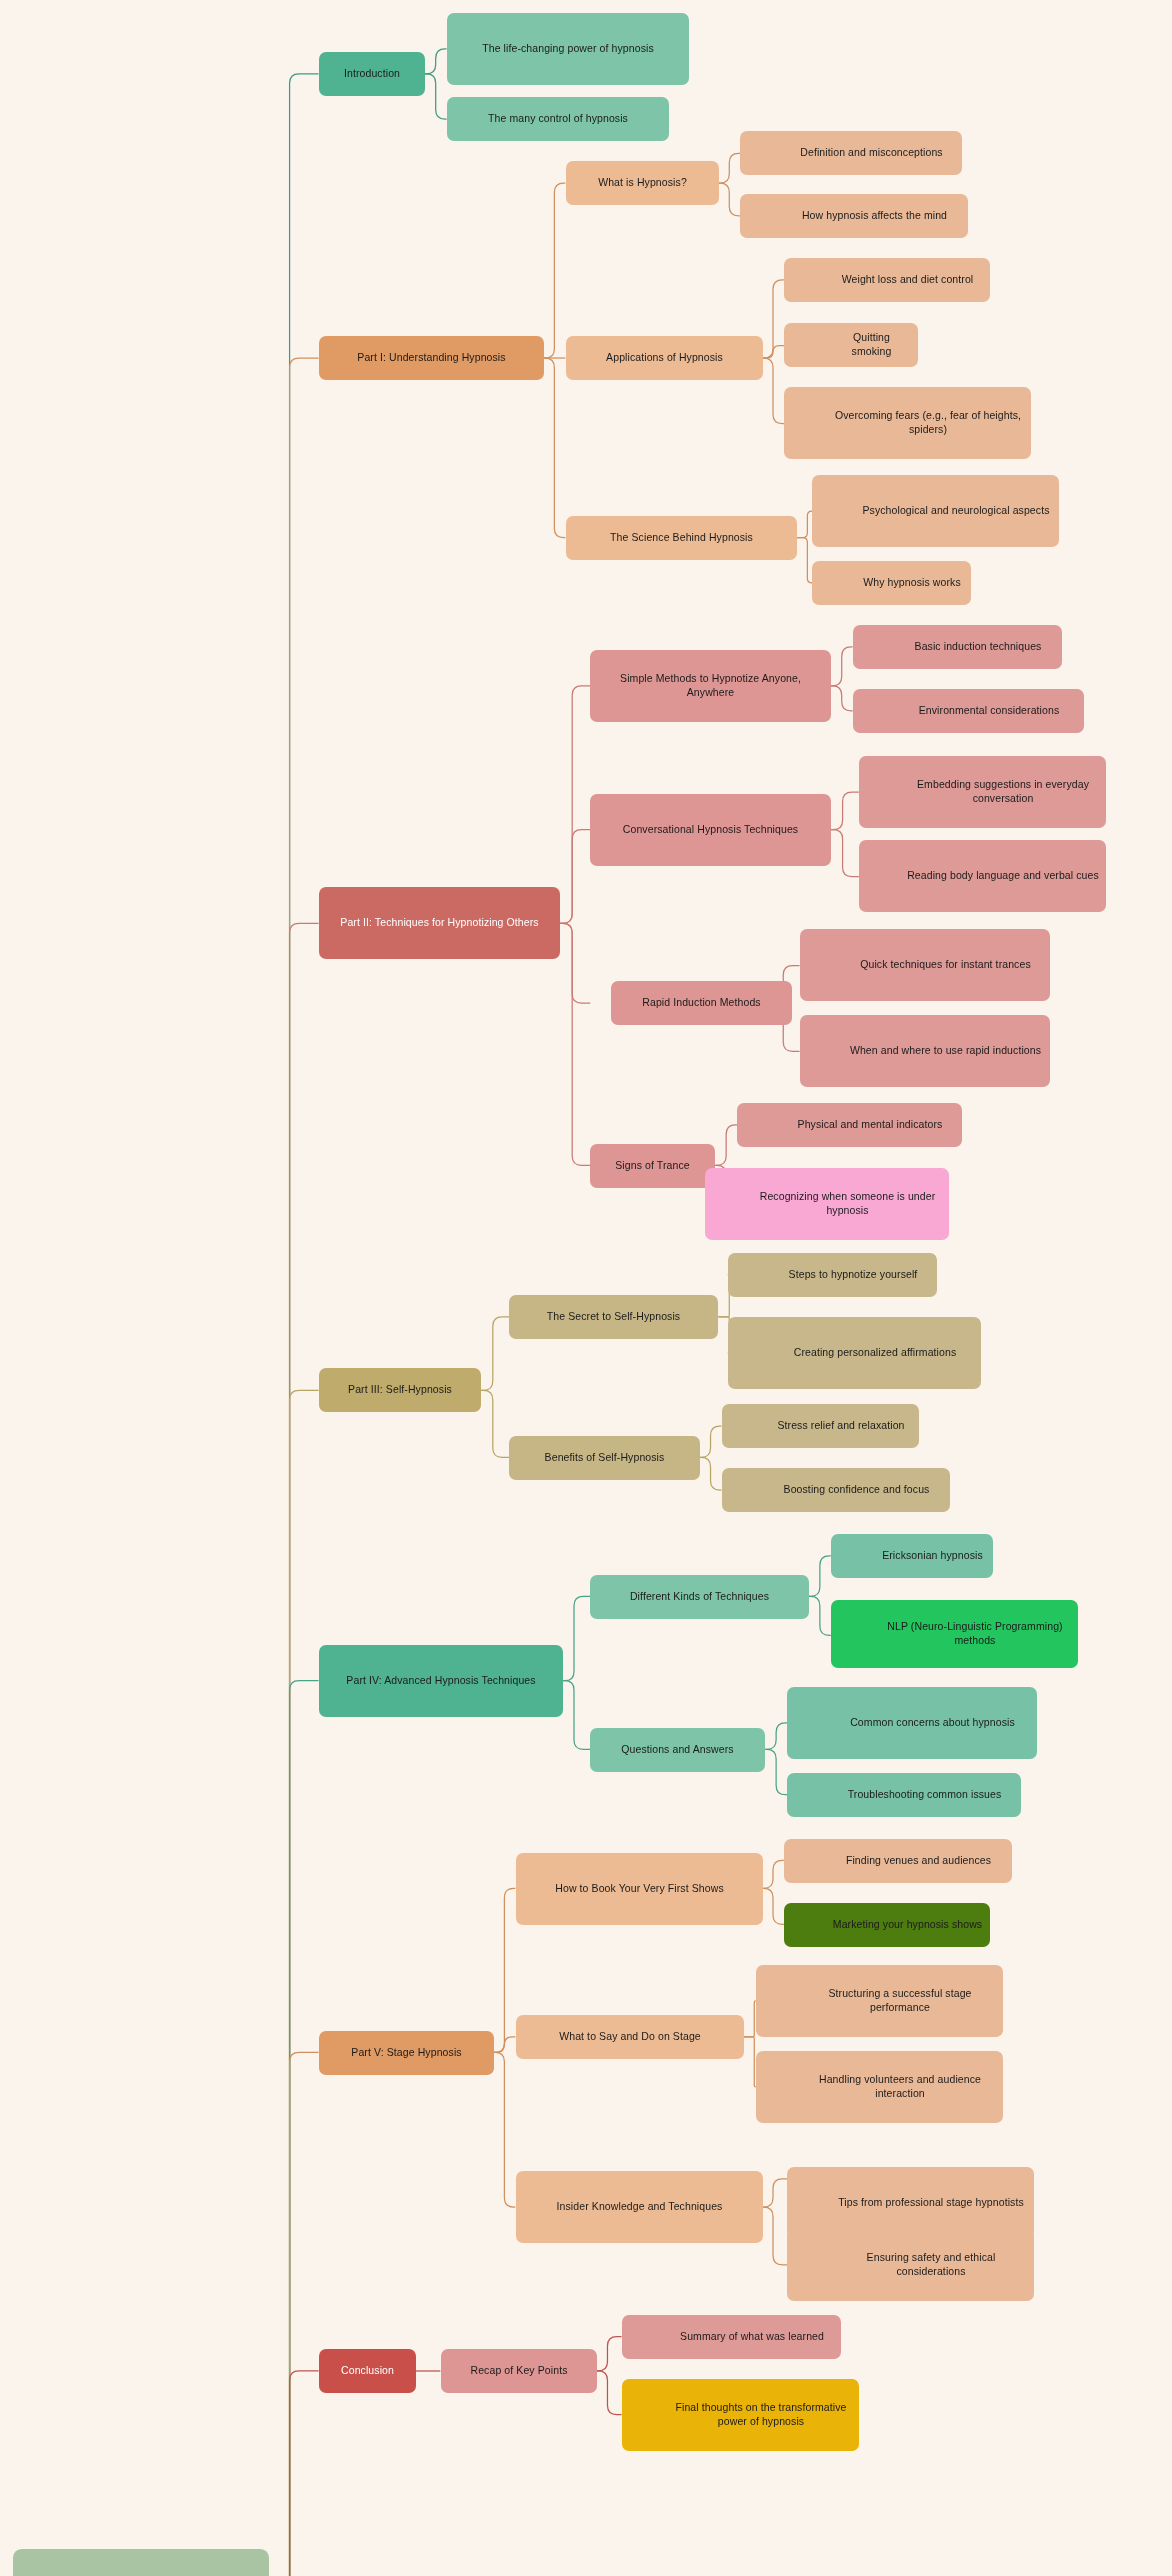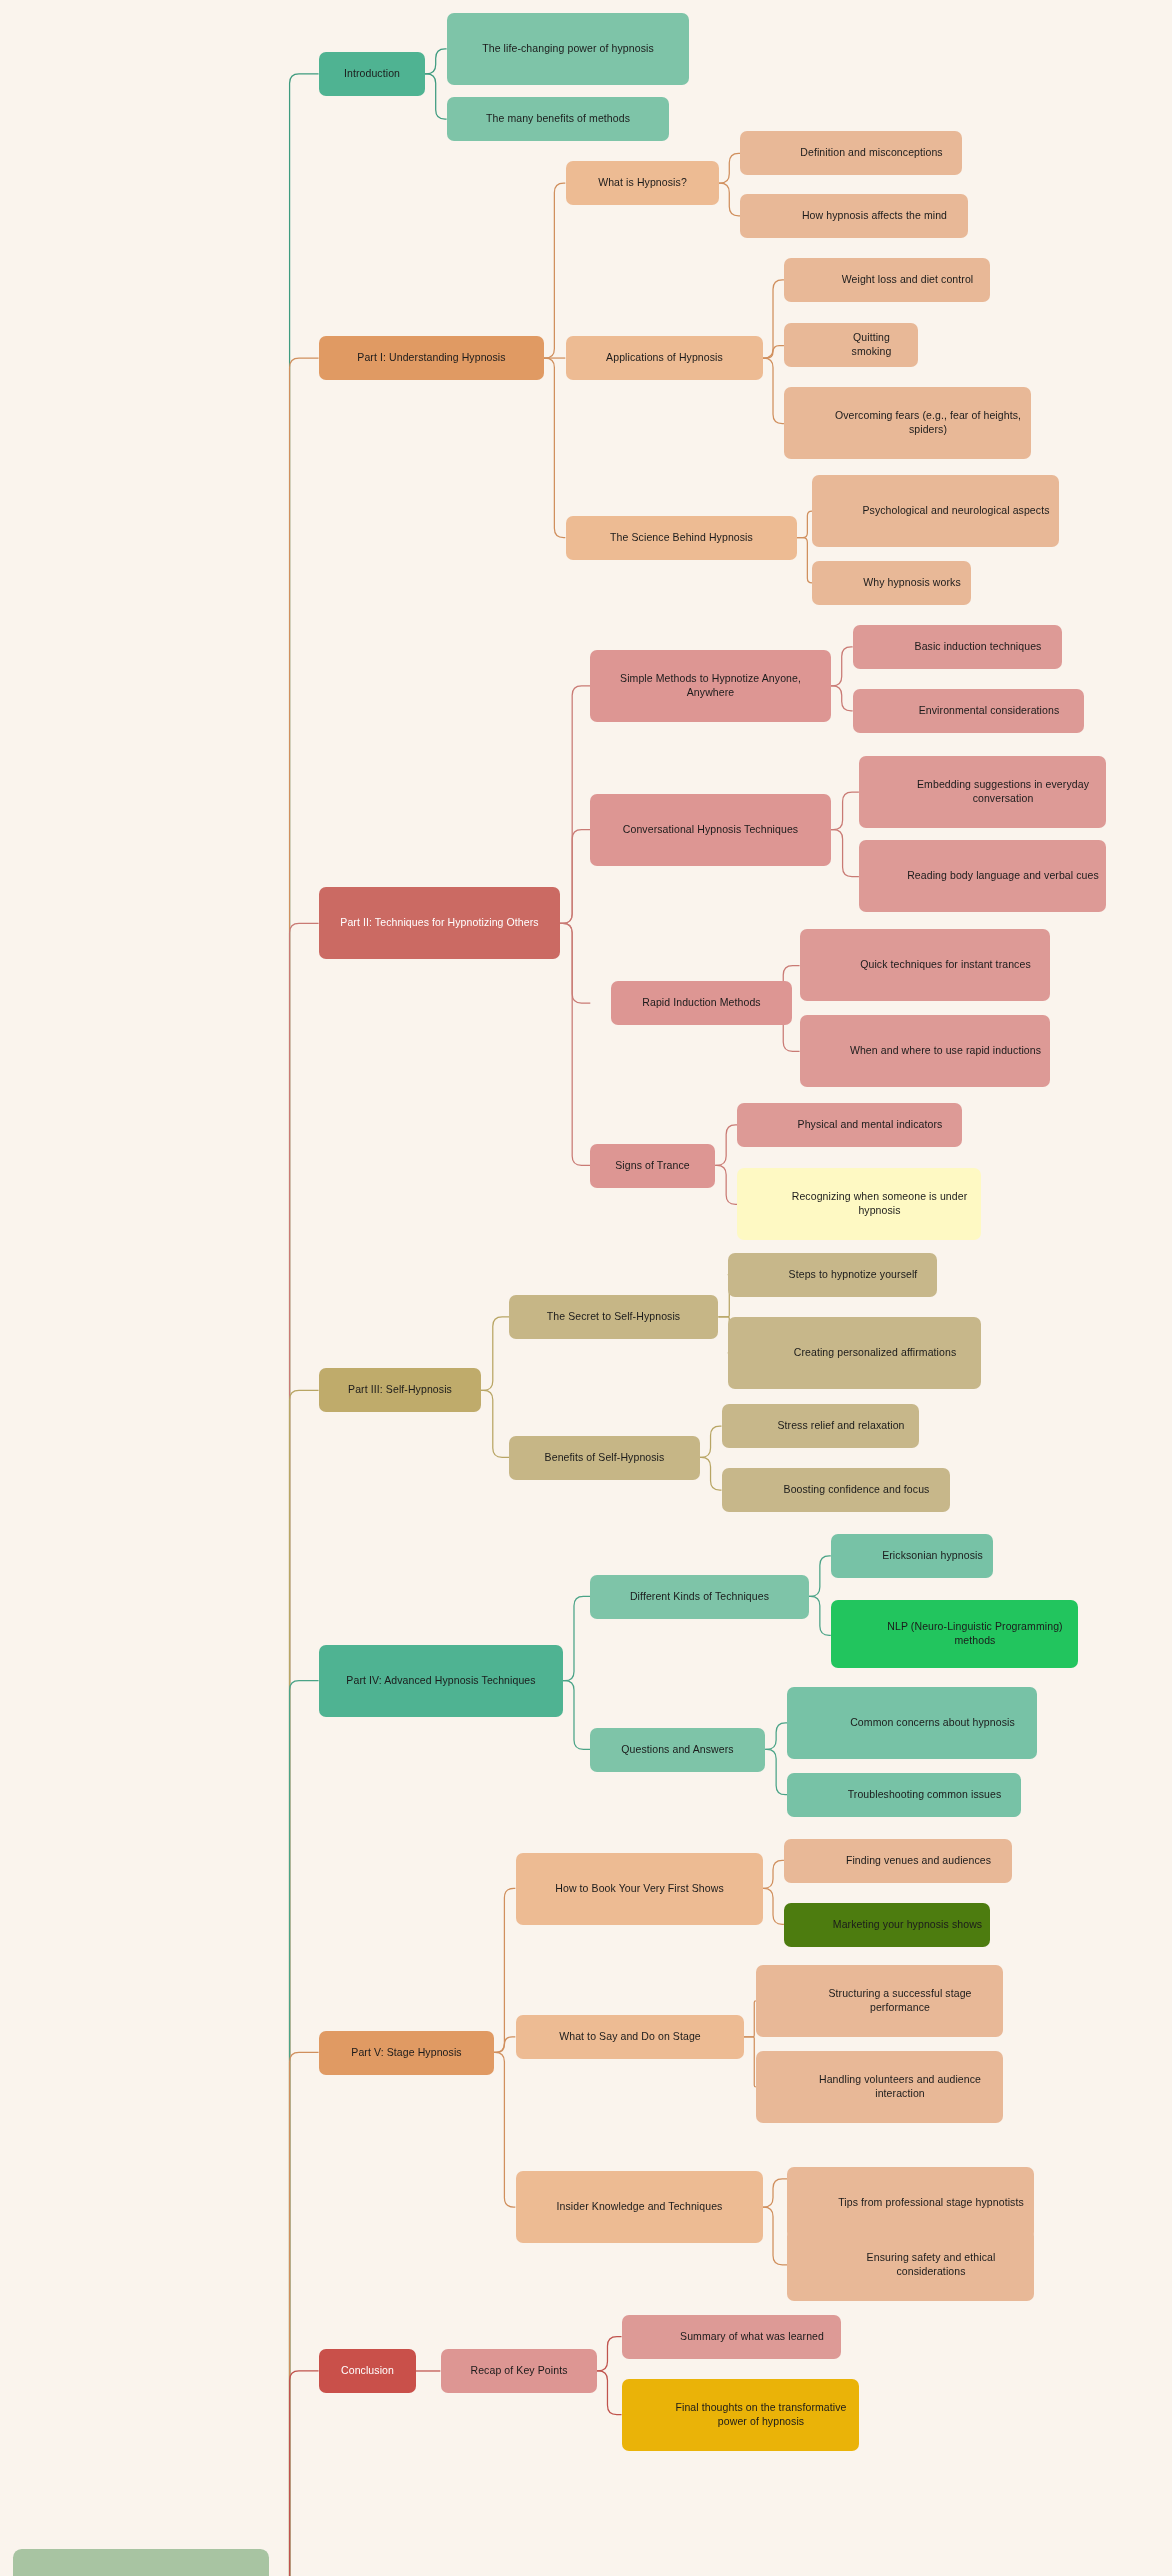--- a/index.html
+++ b/index.html
@@ -100,21 +100,21 @@
       <path d="M 976 2826 L 978 2826 Q 990 2826 990 2814 L 990 2802 Q 990 2790 1002 2790 L 1008 2790" fill="none" stroke="#d08f5d" stroke-width="1.6"></path>
       <path d="M 976 2826 L 978 2826 Q 990 2826 990 2838 L 990 2888 Q 990 2900 1002 2900 L 1008 2900" fill="none" stroke="#d08f5d" stroke-width="1.6"></path>
       <path d="M 344 3330 L 358.88 3330 Q 370.88 3330 370.88 3318 L 370.88 3048 Q 370.88 3036 382.88 3036 L 408 3036" fill="none" stroke="#c0534d" stroke-width="1.6"></path>
       <path d="M 532 3036 L 564 3036" fill="none" stroke="#c0534d" stroke-width="1.6"></path>
       <path d="M 764 3036 L 766 3036 Q 778 3036 778 3024 L 778 3004 Q 778 2992 790 2992 L 796 2992" fill="none" stroke="#c0534d" stroke-width="1.6"></path>
       <path d="M 764 3036 L 766 3036 Q 778 3036 778 3048 L 778 3080 Q 778 3092 790 3092 L 796 3092" fill="none" stroke="#c0534d" stroke-width="1.6"></path>
     </svg>
 <div class="node root" style="left: 12.5px; top: 2549px; width: 256px; height: 103px; background: rgb(168, 196, 162);">Hypnosis: The Rules Of Hypnosis So You Can Hypnotize Anyone Without Them Knowing (Learn how to hypnotize yourself and others)</div>
     <div class="node l1" style="left: 319px; top: 52px; width: 106px; height: 44px; background: rgb(79, 179, 146); color: rgb(27, 27, 27);">Introduction</div>
     <div class="node l2" style="left: 447px; top: 12.5px; width: 242px; height: 72px; background: rgb(126, 196, 168); color: rgb(27, 27, 27);">The life-changing power of hypnosis</div>
-    <div class="node l2" style="left: 447px; top: 97px; width: 222px; height: 44px; background: rgb(126, 196, 168); color: rgb(27, 27, 27);">The many benefits of methods</div>
+    <div class="node l2" style="left: 447px; top: 97px; width: 222px; height: 44px; background: rgb(126, 196, 168); color: rgb(27, 27, 27);">The many control of hypnosis</div>
     <div class="node l1" style="left: 319px; top: 336px; width: 225px; height: 44px; background: rgb(224, 154, 99); color: rgb(27, 27, 27);">Part I: Understanding Hypnosis</div>
     <div class="node l2" style="left: 566px; top: 161px; width: 153px; height: 44px; background: rgb(237, 187, 147); color: rgb(27, 27, 27);">What is Hypnosis?</div>
     <div class="node l3" style="left: 740px; top: 131px; width: 222px; height: 44px; background: rgb(232, 184, 151); color: rgb(27, 27, 27);">Definition and misconceptions</div>
     <div class="node l3" style="left: 740px; top: 194px; width: 228px; height: 44px; background: rgb(232, 184, 151); color: rgb(27, 27, 27);">How hypnosis affects the mind</div>
     <div class="node l2" style="left: 566px; top: 336px; width: 197px; height: 44px; background: rgb(237, 187, 147); color: rgb(27, 27, 27);">Applications of Hypnosis</div>
     <div class="node l3" style="left: 784px; top: 258px; width: 206px; height: 44px; background: rgb(232, 184, 151); color: rgb(27, 27, 27);">Weight loss and diet control</div>
     <div class="node l3" style="left: 784px; top: 323px; width: 134px; height: 44px; background: rgb(232, 184, 151); color: rgb(27, 27, 27);">Quitting smoking</div>
     <div class="node l3" style="left: 784px; top: 387px; width: 247px; height: 72px; background: rgb(232, 184, 151); color: rgb(27, 27, 27);">Overcoming fears (e.g., fear of heights, spiders)</div>
     <div class="node l2" style="left: 566px; top: 516px; width: 231px; height: 44px; background: rgb(237, 187, 147); color: rgb(27, 27, 27);">The Science Behind Hypnosis</div>
     <div class="node l3" style="left: 812px; top: 475px; width: 247px; height: 72px; background: rgb(232, 184, 151); color: rgb(27, 27, 27);">Psychological and neurological aspects</div>
@@ -124,21 +124,21 @@
     <div class="node l3" style="left: 853px; top: 625px; width: 209px; height: 44px; background: rgb(221, 154, 150); color: rgb(27, 27, 27);">Basic induction techniques</div>
     <div class="node l3" style="left: 853px; top: 689px; width: 231px; height: 44px; background: rgb(221, 154, 150); color: rgb(27, 27, 27);">Environmental considerations</div>
     <div class="node l2" style="left: 590px; top: 794px; width: 241px; height: 72px; background: rgb(221, 150, 147); color: rgb(27, 27, 27);">Conversational Hypnosis Techniques</div>
     <div class="node l3" style="left: 859px; top: 756px; width: 247px; height: 72px; background: rgb(221, 154, 150); color: rgb(27, 27, 27);">Embedding suggestions in everyday conversation</div>
     <div class="node l3" style="left: 859px; top: 840px; width: 247px; height: 72px; background: rgb(221, 154, 150); color: rgb(27, 27, 27);">Reading body language and verbal cues</div>
     <div class="node l2" style="left: 590px; top: 981px; width: 181px; height: 44px; background: rgb(221, 150, 147); color: rgb(27, 27, 27); margin-left: 21px;">Rapid Induction Methods</div>
     <div class="node l3" style="left: 800px; top: 929px; width: 250px; height: 72px; background: rgb(221, 154, 150); color: rgb(27, 27, 27);">Quick techniques for instant trances</div>
     <div class="node l3" style="left: 800px; top: 1015px; width: 250px; height: 72px; background: rgb(221, 154, 150); color: rgb(27, 27, 27);">When and where to use rapid inductions</div>
     <div class="node l2" style="left: 590px; top: 1144px; width: 125px; height: 44px; background: rgb(221, 150, 147); color: rgb(27, 27, 27);">Signs of Trance</div>
     <div class="node l3" style="left: 737px; top: 1103px; width: 225px; height: 44px; background: rgb(221, 154, 150); color: rgb(27, 27, 27);">Physical and mental indicators</div>
-    <div class="node l3" style="left: 737px; top: 1168px; width: 244px; height: 72px; background: #fef9c3; color: rgb(27, 27, 27);">Recognizing when someone is under hypnosis</div>
+    <div class="node l3" style="left: 705px; top: 1168px; width: 244px; height: 72px; background: #f9a8d4; color: rgb(27, 27, 27);">Recognizing when someone is under hypnosis</div>
     <div class="node l1" style="left: 319px; top: 1368px; width: 162px; height: 44px; background: rgb(191, 171, 107); color: rgb(27, 27, 27);">Part III: Self-Hypnosis</div>
     <div class="node l2" style="left: 509px; top: 1295px; width: 209px; height: 44px; background: rgb(198, 182, 134); color: rgb(27, 27, 27);">The Secret to Self-Hypnosis</div>
     <div class="node l3" style="left: 728px; top: 1253px; width: 209px; height: 44px; background: rgb(199, 183, 138); color: rgb(27, 27, 27);">Steps to hypnotize yourself</div>
     <div class="node l3" style="left: 728px; top: 1317px; width: 253px; height: 72px; background: rgb(199, 183, 138); color: rgb(27, 27, 27);">Creating personalized affirmations</div>
     <div class="node l2" style="left: 509px; top: 1436px; width: 191px; height: 44px; background: rgb(198, 182, 134); color: rgb(27, 27, 27);">Benefits of Self-Hypnosis</div>
     <div class="node l3" style="left: 722px; top: 1404px; width: 197px; height: 44px; background: rgb(199, 183, 138); color: rgb(27, 27, 27);">Stress relief and relaxation</div>
     <div class="node l3" style="left: 722px; top: 1468px; width: 228px; height: 44px; background: rgb(199, 183, 138); color: rgb(27, 27, 27);">Boosting confidence and focus</div>
     <div class="node l1" style="left: 319px; top: 1645px; width: 244px; height: 72px; background: rgb(79, 179, 146); color: rgb(27, 27, 27);">Part IV: Advanced Hypnosis Techniques</div>
     <div class="node l2" style="left: 590px; top: 1575px; width: 219px; height: 44px; background: rgb(126, 196, 168); color: rgb(27, 27, 27);">Different Kinds of Techniques</div>
     <div class="node l3" style="left: 831px; top: 1534px; width: 162px; height: 44px; background: rgb(119, 194, 166); color: rgb(27, 27, 27);">Ericksonian hypnosis</div>

